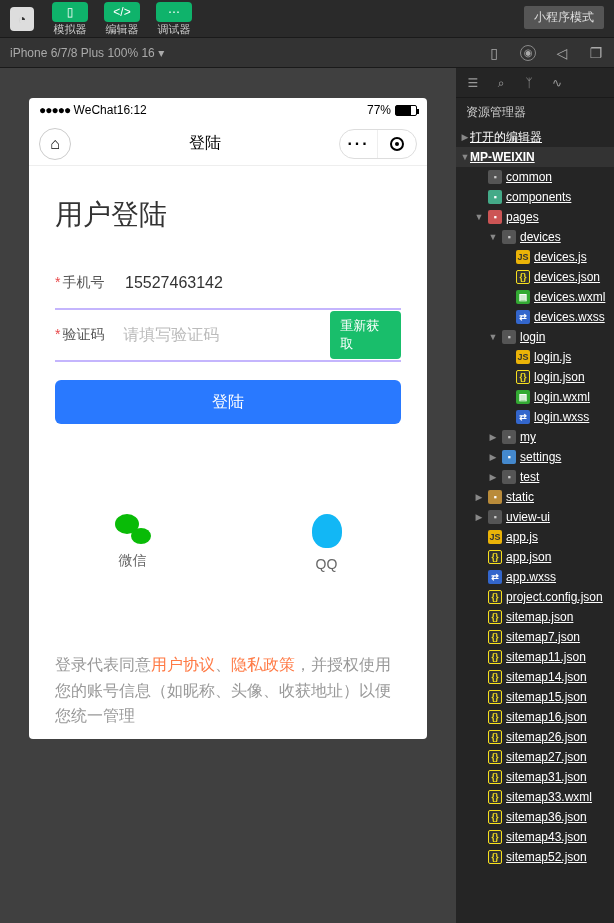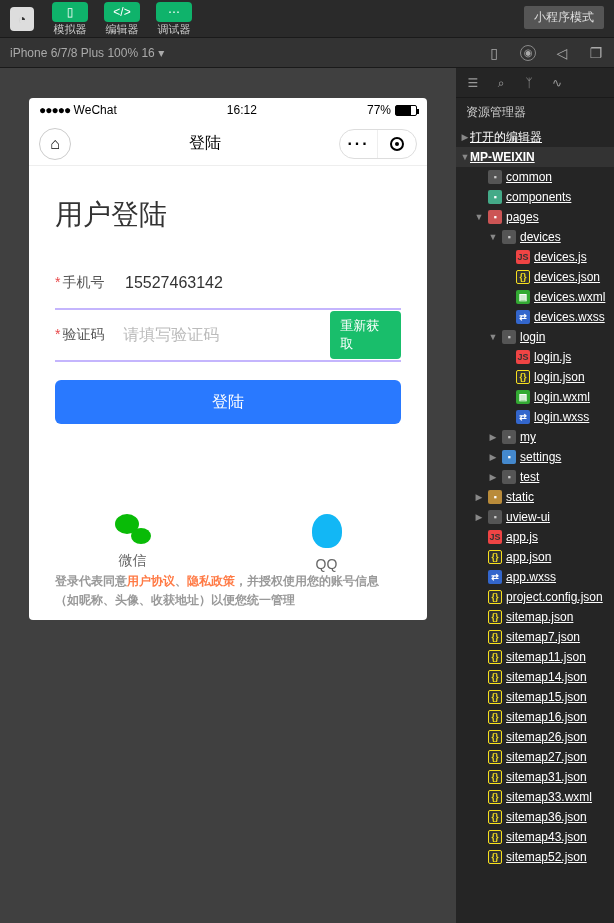--- a/index.html
+++ b/index.html
@@ -34,31 +34,31 @@
 .side-title { padding: 6px 10px; color: #ccc; font-size: 12px; }
 .tree { flex: 1; overflow-y: auto; font-size: 12px; }
 .tree-row { display: flex; align-items: center; height: 20px; padding: 0 4px; cursor:pointer; white-space:nowrap;}
 .tree-arrow { width: 10px; text-align: center; color: #888; font-size: 9px; }
 .tree-icon { width: 14px; height: 14px; margin: 0 4px; display: inline-flex; align-items:center; justify-content:center; font-size:9px; border-radius:2px; font-weight:bold;}
 .ico-folder { background: #555; color:#ccc; }
 .ico-folder-o { background: #b98b3a; color:#fff; }
 .ico-folder-g { background: #4a8; color:#fff; }
 .ico-folder-r { background: #c55; color:#fff; }
 .ico-folder-b { background: #48c; color:#fff; }
-.ico-js { background: #ef4444; color:#333; }
+.ico-js { background: #eab308; color:#333; }
 .ico-json { background: #333; color:#f7df1e; border:1px solid #f7df1e;}
 .ico-wxml { background: #3a3; color:#fff; }
 .ico-wxss { background: #36c; color:#fff; }
 .tree-label { color: #ffffff; text-decoration: underline; }
 
 
 .phone { width: 398px; background: #fff; border-radius: 4px; overflow: hidden; color: #000; }
 .statusbar { display: flex; align-items: center; height: 24px; padding: 0 10px; font-size: 12px; font-weight: 500; }
 .statusbar .dots{letter-spacing:-1px;}
-.statusbar .center { flex: 1; text-align: center; }
+.statusbar .center { flex: 1; }
 .statusbar .batt-icon { display:inline-block; width:22px; height:11px; border:1px solid #000; border-radius:2px; position:relative; margin-left:4px; vertical-align:middle;}
 .statusbar .batt-icon:after{content:"";position:absolute;right:-3px;top:3px;width:2px;height:5px;background:#000;}
 .statusbar .batt-icon i{display:block;width:77%;height:100%;background:#000;}
 .navbar { display: flex; align-items: center; height: 44px; padding: 0 10px; border-bottom: 1px solid #eee; }
 .nav-home { width: 32px; height: 32px; border: 1px solid #ccc; border-radius: 50%; display:flex;align-items:center;justify-content:center; cursor:pointer; font-size:16px;}
 .nav-title { flex: 1; text-align: center; font-size: 16px; color: #000; }
 .nav-capsule { display: flex; border: 1px solid #ddd; border-radius: 16px; overflow:hidden; height:30px;}
 .nav-capsule span { width: 38px; display:flex; align-items:center; justify-content:center; cursor:pointer; font-size:16px;}
 .nav-capsule span:first-child{border-right:1px solid #eee; letter-spacing:2px; font-weight:bold;}
 .nav-capsule .target{width:14px;height:14px;border:2px solid #000;border-radius:50%;position:relative;}
@@ -76,21 +76,21 @@
 
 .social { display: flex; justify-content: space-around; margin-top: 90px; gap: 42px; }
 .social-item { display: flex; flex-direction: column; align-items: center; gap: 8px; font-size: 14px; color: #666; cursor:pointer;}
 .wechat-ico { width:36px; height:30px; position:relative;}
 .wechat-ico:before,.wechat-ico:after{content:"";position:absolute;border-radius:50%;background:#09bb07;}
 .wechat-ico:before{width:24px;height:20px;left:0;top:0;}
 .wechat-ico:after{width:20px;height:16px;right:0;bottom:0;}
 .qq-ico { width:30px;height:34px;position:relative;}
 .qq-ico:before{content:"";position:absolute;inset:0;background:#12b7f5;border-radius:50% 50% 45% 45%;}
 
-.agreement { font-size: 12px; color: #999; line-height: 1.6; font-weight: bold; }
+.agreement { margin-top: 80px; font-size: 16px; color: #999; line-height: 1.6; }
 .agreement a { color: #ff7a45; }
 
 
 .tree::-webkit-scrollbar{width:0;}
 </style>
 </head>
 <body>
 
 <div class="app">
   <div class="topbar">

